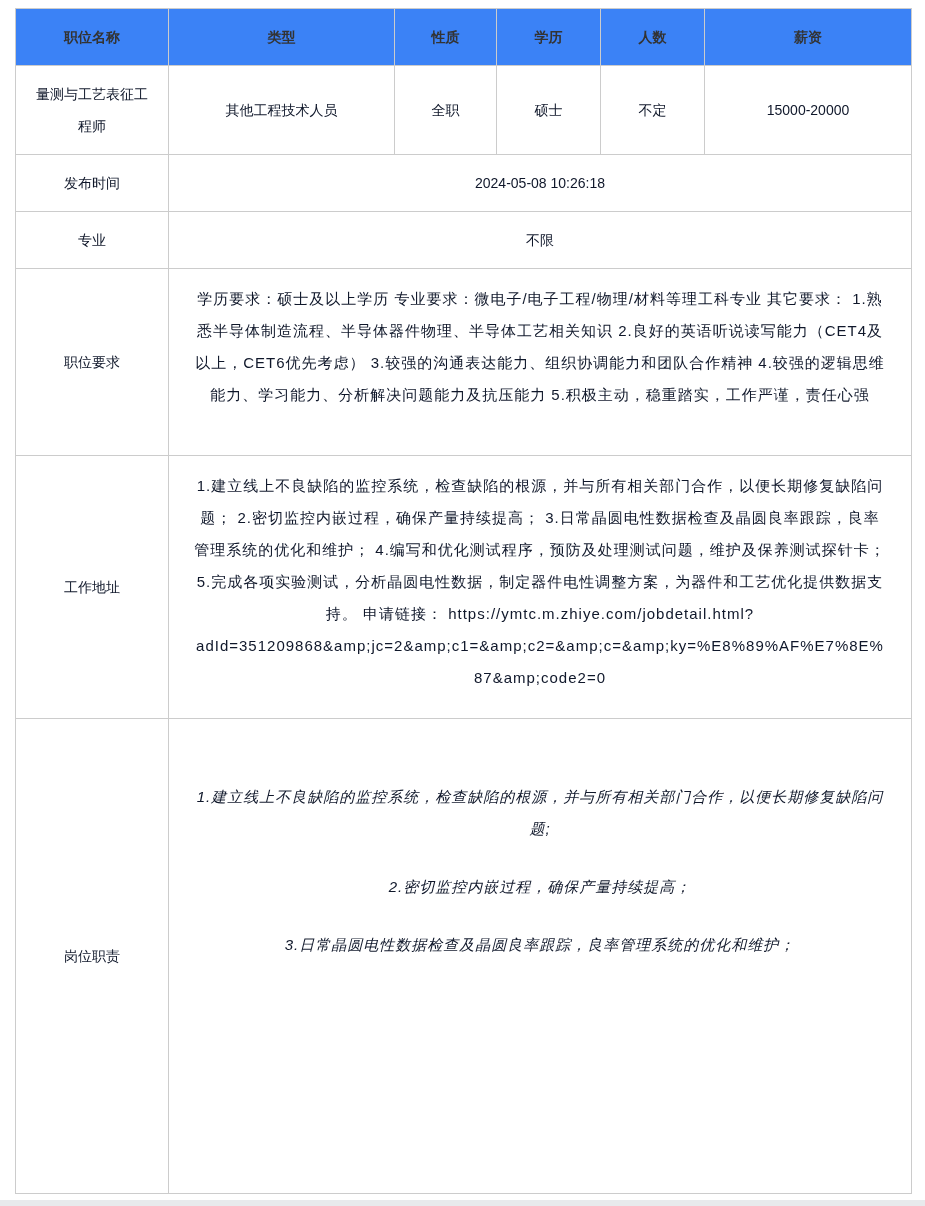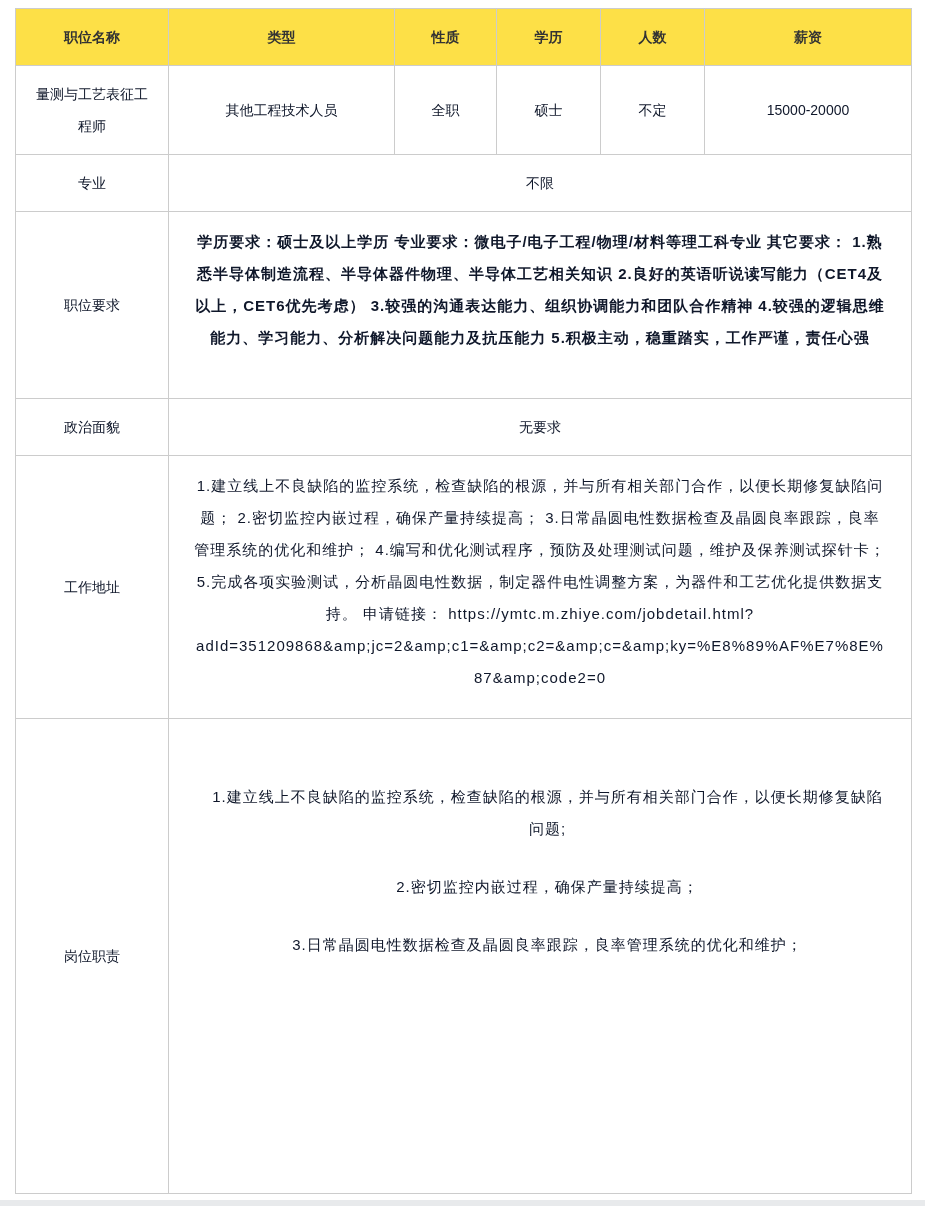--- a/index.html
+++ b/index.html
@@ -23,41 +23,41 @@
     text-align: center;
     vertical-align: middle;
     font-size: 14px;
     color: #0f172a;
     line-height: 32px;
     padding: 12px 14px;
     word-wrap: break-word;
     overflow-wrap: break-word;
   }
   .job-table th {
-    background: #fde047;
+    background: #3b82f6;
     color: #333333;
     font-weight: bold;
   }
   td.cell-long {
     font-size: 15px;
     letter-spacing: 1px;
     padding: 14px 24px 40px;
   }
-  td.cell-req { padding-bottom: 44px; font-weight: bold; }
+  td.cell-req { padding-bottom: 44px; }
   td.cell-intro { padding-bottom: 24px; }
   td.cell-duty {
     vertical-align: top;
     padding: 12px 24px;
     height: 450px;
     font-size: 15px;
     letter-spacing: 1px;
   }
   td.cell-duty-label { height: 450px; }
   .duty-content { padding-top: 50px; }
-  .duty-content p { margin: 0 0 26px 15px; }
+  .duty-content p { margin: 0 0 26px 0; font-style: italic; }
   .bottom-strip {
     position: absolute;
     left: 0;
     top: 1200px;
     width: 925px;
     height: 6px;
     background: #e8eaec;
   }
 </style>
 </head>
@@ -83,30 +83,30 @@
     </tr>
     <tr>
       <td>量测与工艺表征工程师</td>
       <td>其他工程技术人员</td>
       <td>全职</td>
       <td>硕士</td>
       <td>不定</td>
       <td>15000-20000</td>
     </tr>
     <tr>
+      <td>发布时间</td>
+      <td colspan="5">2024-05-08 10:26:18</td>
+    </tr>
+    <tr>
       <td>专业</td>
       <td colspan="5">不限</td>
     </tr>
     <tr>
       <td>职位要求</td>
       <td colspan="5" class="cell-long cell-req">学历要求：硕士及以上学历 专业要求：微电子/电子工程/物理/材料等理工科专业 其它要求： 1.熟悉半导体制造流程、半导体器件物理、半导体工艺相关知识 2.良好的英语听说读写能力（CET4及以上，CET6优先考虑） 3.较强的沟通表达能力、组织协调能力和团队合作精神 4.较强的逻辑思维能力、学习能力、分析解决问题能力及抗压能力 5.积极主动，稳重踏实，工作严谨，责任心强</td>
-    </tr>
-    <tr>
-      <td>政治面貌</td>
-      <td colspan="5">无要求</td>
     </tr>
     <tr>
       <td>工作地址</td>
       <td colspan="5" class="cell-long cell-intro">1.建立线上不良缺陷的监控系统，检查缺陷的根源，并与所有相关部门合作，以便长期修复缺陷问题； 2.密切监控内嵌过程，确保产量持续提高； 3.日常晶圆电性数据检查及晶圆良率跟踪，良率管理系统的优化和维护； 4.编写和优化测试程序，预防及处理测试问题，维护及保养测试探针卡； 5.完成各项实验测试，分析晶圆电性数据，制定器件电性调整方案，为器件和工艺优化提供数据支持。 申请链接： https://ymtc.m.zhiye.com/jobdetail.html?adId=351209868&amp;amp;jc=2&amp;amp;c1=&amp;amp;c2=&amp;amp;c=&amp;amp;ky=%E8%89%AF%E7%8E%87&amp;amp;code2=0</td>
     </tr>
     <tr>
       <td class="cell-duty-label">岗位职责</td>
       <td colspan="5" class="cell-duty">
         <div class="duty-content">
           <p>1.建立线上不良缺陷的监控系统，检查缺陷的根源，并与所有相关部门合作，以便长期修复缺陷问题;</p>

